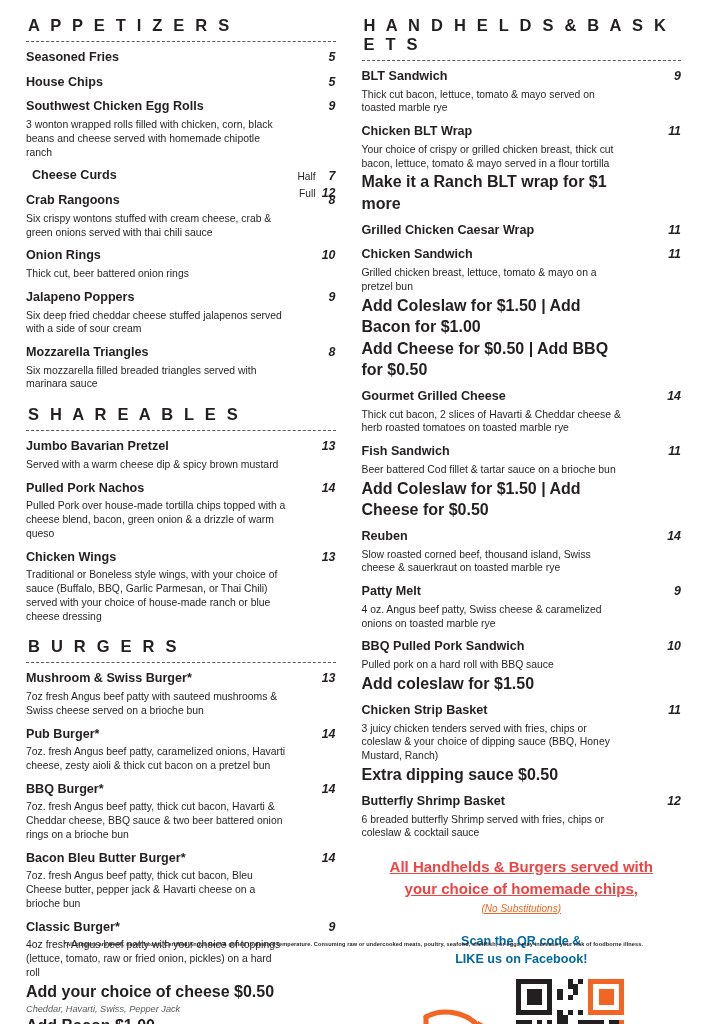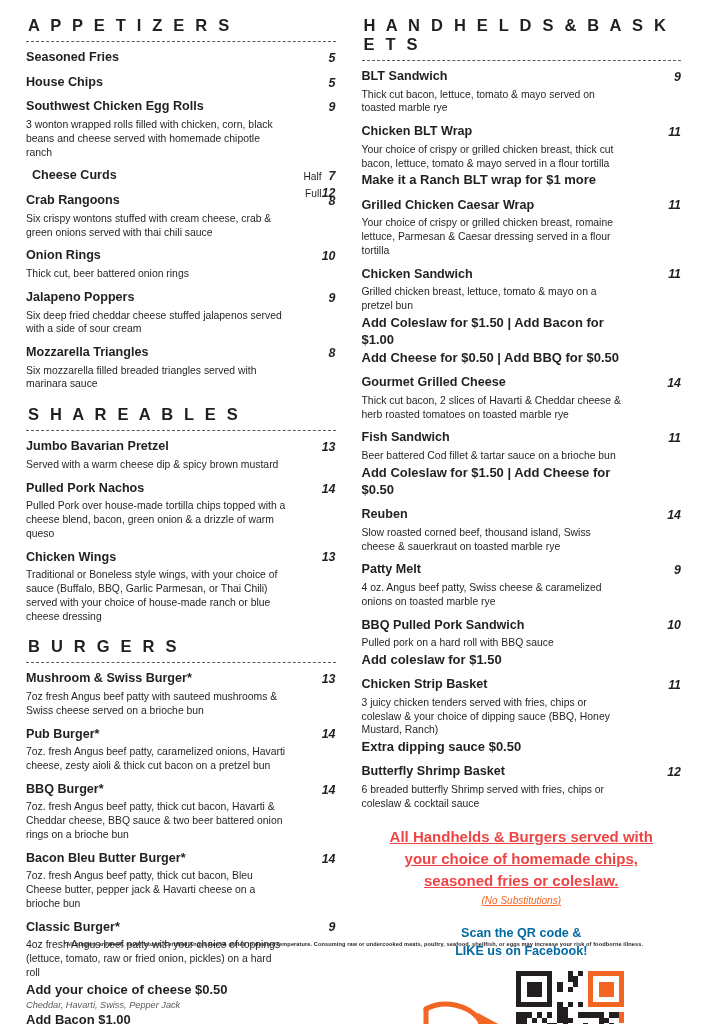--- a/index.html
+++ b/index.html
@@ -48,21 +48,21 @@
     margin-bottom: 14px;
   }
   .section.first { margin-top: 2px; }
 
   .item {
     margin-bottom: 9px;
     position: relative;
   }
   .item-head {
     display: flex;
-    align-items: center;
+    align-items: flex-start;
     justify-content: space-between;
     gap: 8px;
   }
   .item-name {
     font-size: 12.6px;
     font-weight: bold;
     color: #231f20;
     line-height: 1.25;
   }
   .item-price {
@@ -75,21 +75,21 @@
     padding-left: 6px;
   }
   .item-desc {
     font-size: 10.4px;
     line-height: 1.32;
     color: #231f20;
     margin-top: 3px;
     max-width: 260px;
   }
   .item-extra {
-    font-size: 13px;
+    font-size: 16px;
     line-height: 1.32;
     font-weight: bold;
     color: #231f20;
     margin-top: 1px;
     max-width: 272px;
   }
   .item-note {
     font-size: 9.2px;
     font-style: italic;
     color: #58595b;
@@ -100,20 +100,21 @@
   .split-prices {
     position: absolute;
     right: 0;
     top: 0;
     text-align: right;
     font-size: 10.4px;
   }
   .split-row {
     display: flex;
     justify-content: flex-end;
+    gap: 6px;
     align-items: baseline;
     line-height: 1.35;
   }
   .split-label { font-size: 10.2px; color: #231f20; }
   .split-val {
     font-size: 12.4px;
     font-style: italic;
     font-weight: bold;
     min-width: 14px;
     text-align: right;
@@ -377,21 +378,20 @@
         </div>
         <div class="item-desc">Your choice of crispy or grilled chicken breast, thick cut bacon, lettuce, tomato &amp; mayo served in a flour tortilla</div>
         <div class="item-extra">Make it a Ranch BLT wrap for $1 more</div>
       </div>
 
       <div class="item">
         <div class="item-head">
           <div class="item-name">Grilled Chicken Caesar Wrap</div>
           <div class="item-price">11</div>
         </div>
-        <div class="item-desc">Your choice of crispy or grilled chicken breast, romaine lettuce, Parmesan &amp; Caesar dressing served in a flour tortilla</div>
       </div>
 
       <div class="item">
         <div class="item-head">
           <div class="item-name">Chicken Sandwich</div>
           <div class="item-price">11</div>
         </div>
         <div class="item-desc">Grilled chicken breast, lettuce, tomato &amp; mayo on a pretzel bun</div>
         <div class="item-extra">Add Coleslaw for $1.50 | Add Bacon for $1.00</div>
         <div class="item-extra">Add Cheese for $0.50 | Add BBQ for $0.50</div>
@@ -453,21 +453,20 @@
           <div class="item-name">Butterfly Shrimp Basket</div>
           <div class="item-price">12</div>
         </div>
         <div class="item-desc">6 breaded butterfly Shrimp served with fries, chips or coleslaw &amp; cocktail sauce</div>
       </div>
     </div>
 
     <div class="promo">
       <div class="promo-main">All Handhelds &amp; Burgers served with</div>
       <div class="promo-main">your choice of homemade chips,</div>
-      <div class="promo-main">seasoned fries or coleslaw.</div>
       <div class="promo-sub">(No Substitutions)</div>
 
       <div class="promo-scan">Scan the QR code &amp;</div>
       <div class="promo-scan" style="margin-top:0">LIKE us on Facebook!</div>
 
       <div class="qr-area">
         <div class="arrow-wrap">
           <svg width="90" height="60" viewBox="0 0 90 60" fill="none">
             <path d="M8 14 C 26 4, 52 10, 62 26" stroke="#f26522" stroke-width="5" fill="none" stroke-linecap="round"></path>
             <path d="M10 40 C 28 32, 50 34, 64 40" stroke="#f26522" stroke-width="5" fill="none" stroke-linecap="round"></path>

